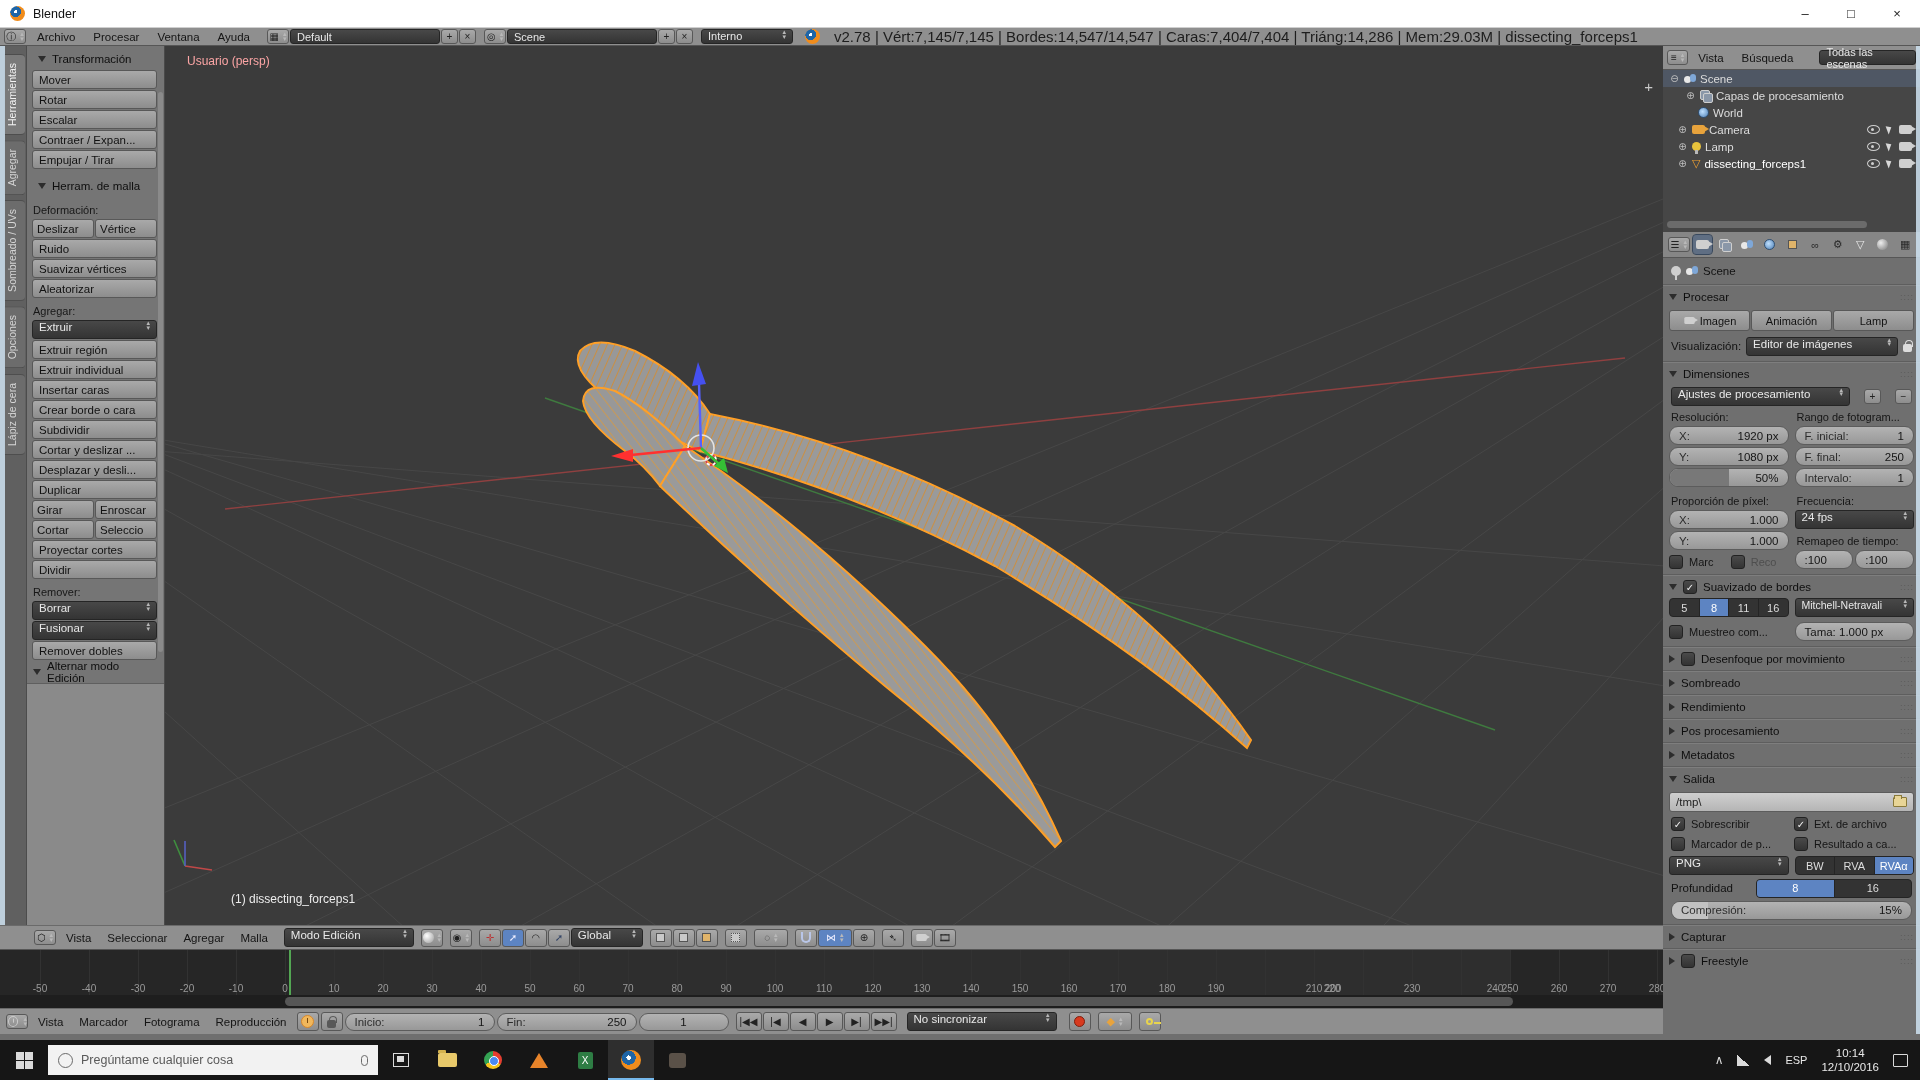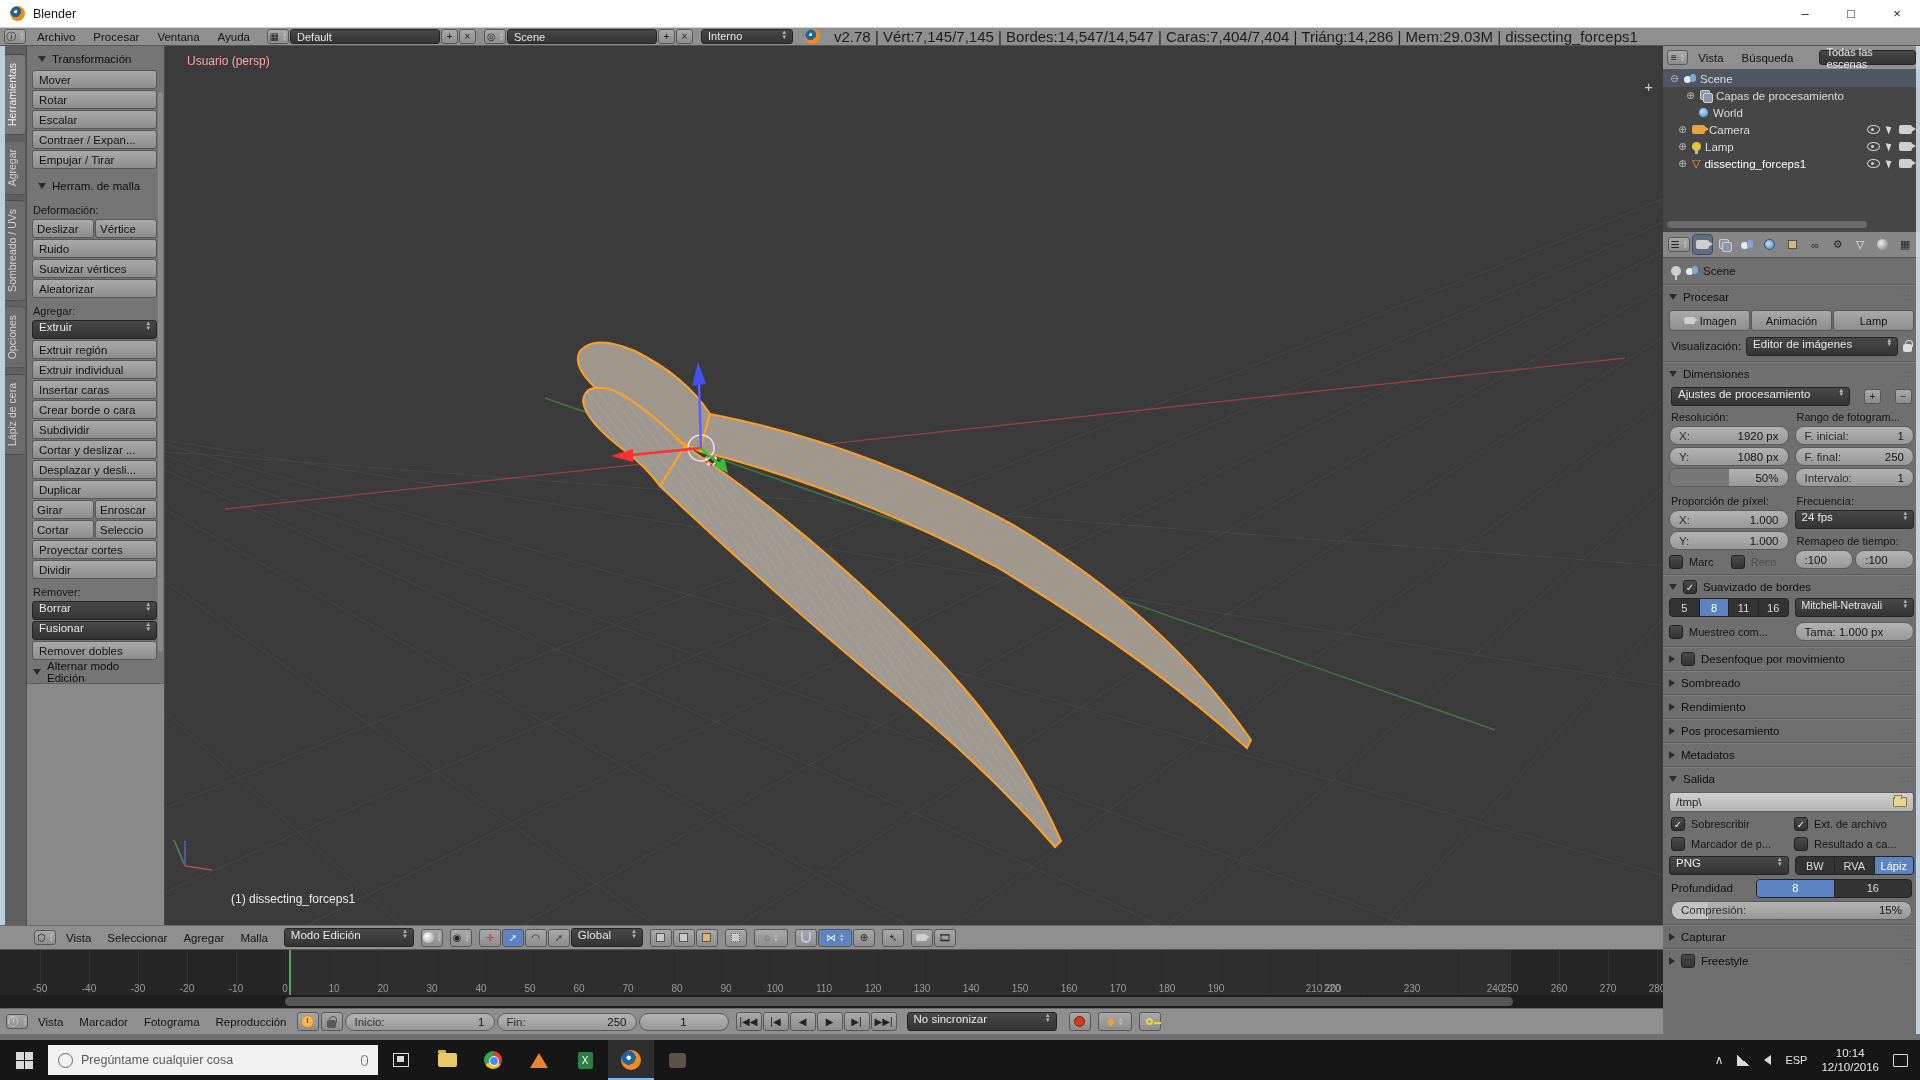--- a/index.html
+++ b/index.html
@@ -711,21 +711,21 @@
         <div class="col">
           <div class="btn dark ddown">
               <span>PNG</span>
               <span class="ud"></span>
             </div>
         </div>
         <div class="col">
           <div class="seg">
             <div>BW</div>
             <div>RVA</div>
-            <div class="sel">Lápiz</div>
+            <div class="sel">RVAα</div>
           </div>
         </div>
       </div>
       <div class="prow" style="margin-top:2px">
         <span style="flex:0 0 80px">Profundidad</span>
         <div class="seg" style="flex:1">
           <div class="sel">8</div>
           <div>16</div>
         </div>
       </div>

